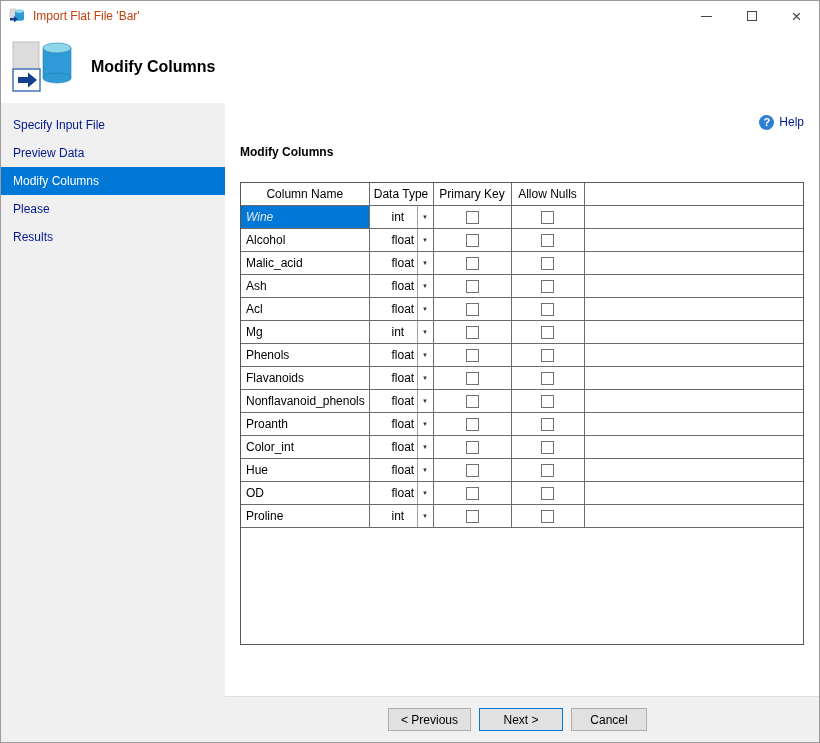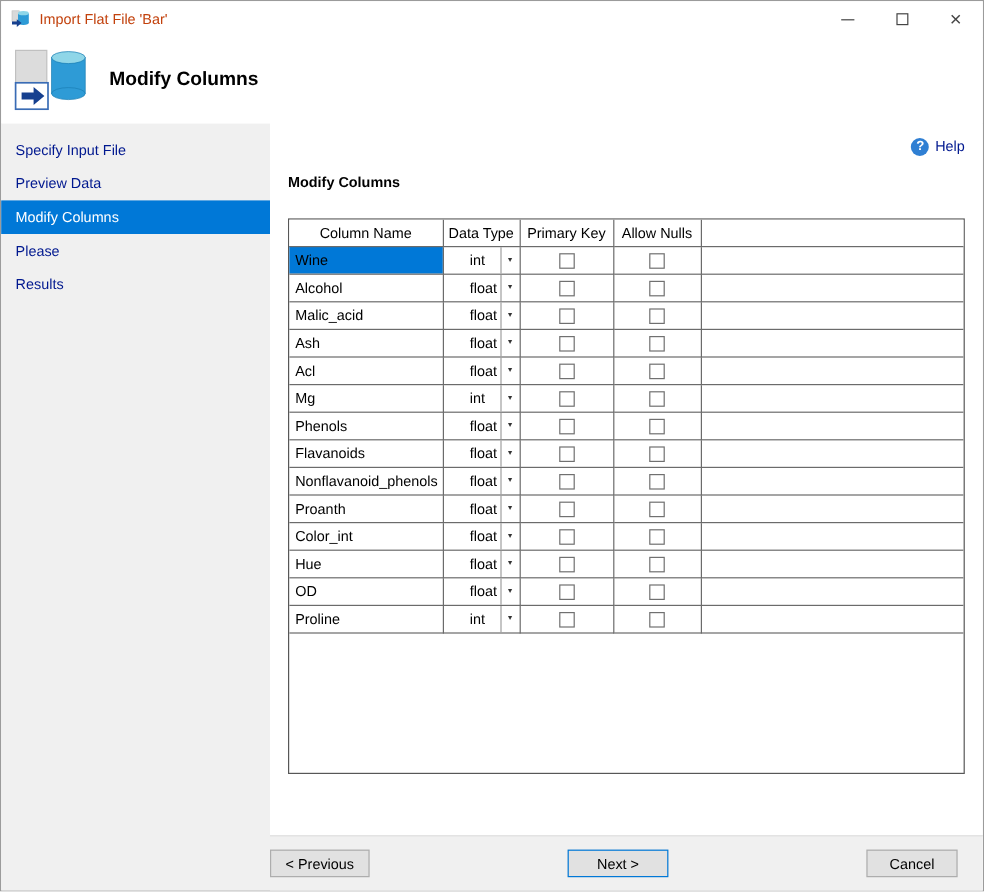--- a/index.html
+++ b/index.html
@@ -44,31 +44,31 @@
   .section-title { font-weight:bold; margin-top:13px; }
   .description { margin-top:6px; line-height:1.45; max-width:565px; }
 
   
   .table-wrap { margin-top:23px; height:463px; border:1px solid #575757; background:#fff; overflow:hidden; flex:0 0 auto; }
   table { border-collapse:collapse; width:100%; table-layout:fixed; font-size:12px; }
   th, td { height:22px; padding:0; border-right:1px solid #6b6b6b; border-bottom:1px solid #6b6b6b; }
   th { font-weight:normal; text-align:center; background:#fff; }
   th:last-child, td:last-child { border-right:none; }
   td.col-name { padding-left:5px; text-align:left; }
-  td.cell-selected { background:var(--accent,#0078d7); color:#000000; }
+  td.cell-selected { background:var(--accent,#0078d7); color:#e5e5e5;font-style:italic; }
   .combo { display:flex; align-items:stretch; height:22px; cursor:pointer; }
   .combo-val { flex:1; padding-left:22px; display:flex; align-items:center; }
   .combo-arrow { width:16px; border-left:1px solid #a0a0a0; display:flex; align-items:center; justify-content:center; font-size:6px; color:#333; }
   td.col-check { text-align:center; vertical-align:middle; }
   .checkbox { display:inline-block; width:13px; height:13px; border:1px solid #707070; background:#fff; vertical-align:middle; cursor:pointer; }
 
   
   .footer {
     margin:auto -15px 0 -15px; height:46px; background:#f0f0f0; border-top:1px solid #dfdfdf;
-    display:flex; align-items:center; justify-content:space-between; gap:8px; padding-right:21px; flex:0 0 auto;
+    display:flex; align-items:center; justify-content:center; gap:8px; padding-right:9px; flex:0 0 auto;
   }
   .btn {
     min-width:76px; height:23px; padding:0 12px; background:#e1e1e1; border:1px solid #adadad;
     font-family:inherit; font-size:12px; cursor:pointer;
   }
   .btn.default { border:1px solid var(--accent,#0078d7); min-width:84px; }
 </style>
 </head>
 <body>
 

